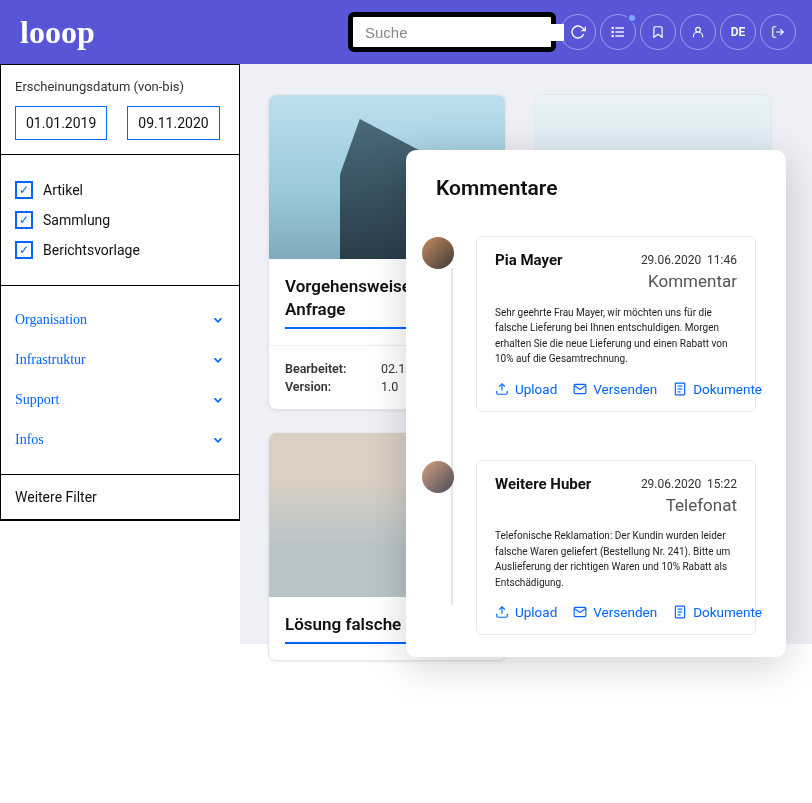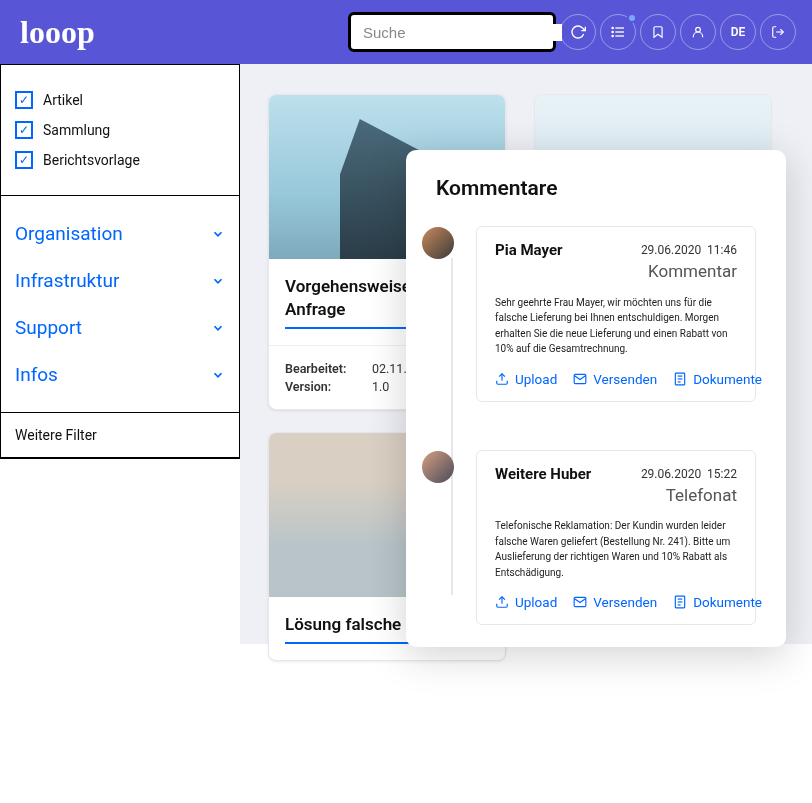--- a/index.html
+++ b/index.html
@@ -1,56 +1,56 @@
 <!DOCTYPE html>
 <html><head>
 <meta charset="utf-8">
 <style>
 * { box-sizing: border-box; margin: 0; padding: 0; }
 body { font-family: -apple-system, BlinkMacSystemFont, "Segoe UI", Roboto, sans-serif; background: #fff; width: 812px; height: 803px; overflow: hidden; position: relative; }
 
 .header { background: #5856d6; height: 64px; display: flex; align-items: center; padding: 0 16px; gap: 4px; }
 .logo { color: #fff; font-family: "Brush Script MT", cursive; font-size: 32px; font-weight: bold; margin-right: auto; padding-left: 4px; }
-.search-box { background: #fff; border-radius: 6px; height: 40px; width: 208px; display: flex; align-items: center; padding: 0 12px; border: 3px solid #000000; }
+.search-box { background: #fff; border-radius: 6px; height: 40px; width: 208px; display: flex; align-items: center; padding: 0 12px; border: 5px solid #000000; }
 .search-box input { border: none; outline: none; flex: 1; font-size: 15px; color: #333; }
 .search-box input::placeholder { color: #888; }
 .search-icon { width: 18px; height: 18px; color: #333; }
 .hdr-btn { width: 36px; height: 36px; border: 1.5px solid rgba(255,255,255,0.4); border-radius: 50%; display: flex; align-items: center; justify-content: center; color: #fff; cursor: pointer; position: relative; }
 .hdr-btn.lang { font-size: 12px; font-weight: 600; }
 .dot { position: absolute; top: -2px; right: -2px; width: 10px; height: 10px; border-radius: 50%; background: #7aa7ff; border: 2px solid #5856d6; }
 
 .sidebar { position: absolute; top: 64px; left: 0; width: 240px; background: #fff; border: 1px solid #000; }
 .side-section { border-bottom: 1px solid #000; padding: 14px 14px; }
 .side-label { font-size: 13px; color: #333; margin-bottom: 12px; }
 .date-row { display: flex; gap: 20px; }
 .date-box { border: 1.5px solid #0066ff; padding: 8px 10px; font-size: 14px; color: #111; }
 .check-row { display: flex; align-items: center; gap: 10px; margin: 12px 0; }
 .checkbox { width: 18px; height: 18px; border: 2px solid #0066ff; display: flex; align-items: center; justify-content: center; }
 .checkmark { color: #0066ff; font-size: 12px; }
 .check-label { font-size: 14px; color: #111; }
-.filter-row { display: flex; justify-content: space-between; align-items: center; padding: 12px 0; color: #0066ff; font-size: 19px; cursor: pointer; }
+.filter-row { display: flex; justify-content: space-between; align-items: center; padding: 12px 0; color: #0066ff; font-size: 14px; cursor: pointer; font-family: Liberation Serif, serif; }
 .chev { color: #0066ff; }
 .weitere { font-size: 14px; color: #111; padding: 14px; border-bottom: 1px solid #000; }
 
 .content { position: absolute; top: 64px; left: 240px; right: 0; background: #eef0f6; height: 580px; padding: 30px 28px; display: flex; gap: 28px; flex-wrap: wrap; align-content: flex-start; }
 .card { background: #fff; border-radius: 8px; width: 238px; overflow: hidden; box-shadow: 0 1px 3px rgba(0,0,0,0.08); border: 1px solid #e5e7eb; }
 .card-img { height: 164px; background: linear-gradient(180deg, #bde0ec 0%, #98c8db 60%, #7fa9bd 100%); position: relative; }
 .card-img.building::after { content: ""; position: absolute; left: 30%; bottom: 0; width: 100px; height: 140px; background: linear-gradient(180deg, #4a6a7a, #2a3d48); clip-path: polygon(20% 0, 100% 30%, 100% 100%, 0 100%, 0 40%); }
 .card-img.office { background: linear-gradient(180deg, #d9cfc3 30%, #b8c4c9 70%); }
 .card-body { padding: 16px; }
 .card-title { font-size: 17px; font-weight: 600; color: #111; line-height: 1.35; margin-bottom: 6px; }
 .underline { height: 2px; background: #0066ff; width: 100%; margin-top: 6px; }
 .meta { padding: 12px 16px; font-size: 12.5px; color: #333; border-top: 1px solid #eee; }
-.meta-row { display: flex; gap: 19px; margin: 3px 0; }
+.meta-row { display: flex; gap: 28px; margin: 3px 0; }
 .meta-label { font-weight: 600; width: 68px; }
 .card2 { background: #fff; border-radius: 8px; width: 238px; height: 164px; border: 1px solid #e5e7eb; overflow: hidden; }
 .card2-img { height: 100%; background: linear-gradient(180deg, #e8f2f7 0%, #cfe3ee 100%); }
 
 .panel { position: absolute; top: 150px; left: 406px; width: 380px; background: #fff; border-radius: 10px; box-shadow: 0 8px 40px rgba(0,0,0,0.18); padding: 26px 30px 22px; z-index: 50; }
-.panel-title { font-size: 21px; font-weight: 600; color: #111; margin-bottom: 26px; }
+.panel-title { font-size: 21px; font-weight: 600; color: #111; margin-bottom: 36px; }
 .timeline { position: relative; padding-left: 40px; }
 .timeline::before { content: ""; position: absolute; left: 15px; top: 32px; bottom: 30px; width: 2px; background: #e5e7eb; }
 .comment { border: 1px solid #e5e7eb; border-radius: 6px; padding: 14px 18px; margin-bottom: 48px; position: relative; }
 .avatar { position: absolute; left: -55px; top: 0; width: 32px; height: 32px; border-radius: 50%; background: linear-gradient(135deg, #c98a5a, #3a3a3a); z-index: 2; }
 .avatar.a2 { background: linear-gradient(135deg, #d4a080, #4a4a5a); }
 .c-head { display: flex; justify-content: space-between; align-items: flex-start; margin-bottom: 10px; }
 .c-name { font-weight: 700; font-size: 15px; color: #111; }
 .c-meta { text-align: right; font-size: 12px; color: #333; line-height: 1.5; }
 .c-type { font-size: 17px; color: #555; }
 .c-body { font-size: 10px; color: #222; line-height: 1.55; margin-bottom: 14px; }
@@ -104,20 +104,27 @@
       <svg width="14" height="14" viewBox="0 0 24 24" fill="none" stroke="currentColor" stroke-width="2">
         <path d="M9 21H5a2 2 0 0 1-2-2V5a2 2 0 0 1 2-2h4"></path>
         <polyline points="16 17 21 12 16 7"></polyline>
         <line x1="21" y1="12" x2="9" y2="12"></line>
       </svg>
     </div>
 </div>
 
 <div class="sidebar">
   <div class="side-section">
+    <div class="side-label">Erscheinungsdatum (von-bis)</div>
+    <div class="date-row">
+      <div class="date-box">01.01.2019</div>
+      <div class="date-box">09.11.2020</div>
+    </div>
+  </div>
+  <div class="side-section">
     <div class="check-row">
       <div class="checkbox">
           <span class="checkmark">✓</span>
         </div>
       <span class="check-label">Artikel</span>
     </div>
     <div class="check-row">
       <div class="checkbox">
           <span class="checkmark">✓</span>
         </div>

